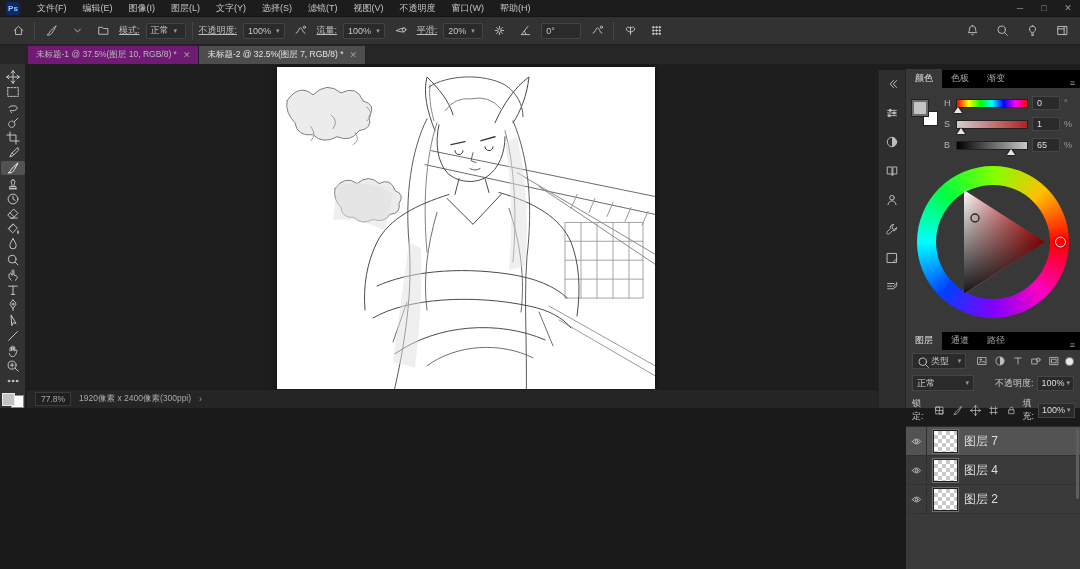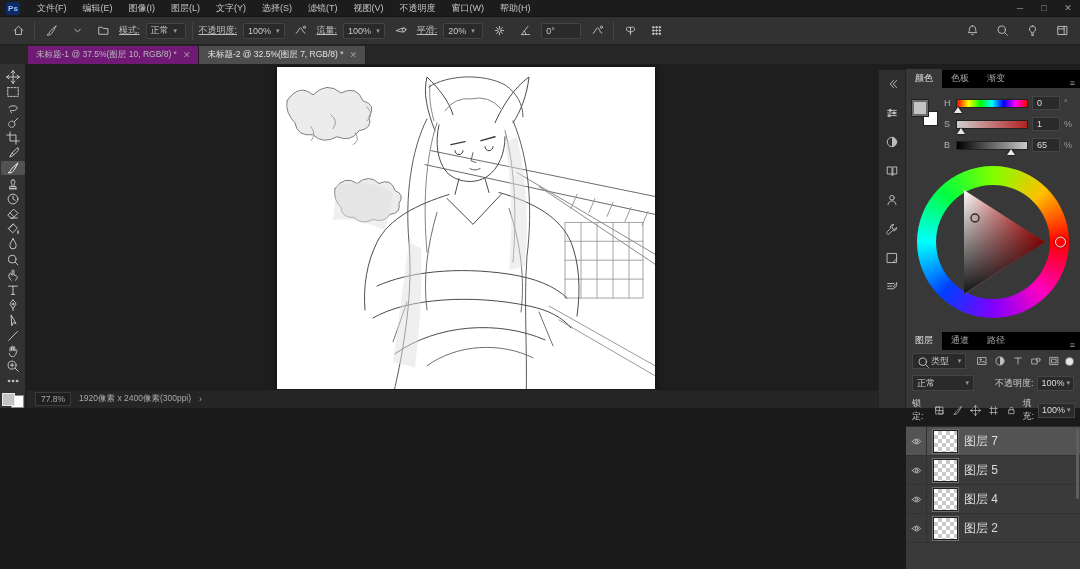--- a/index.html
+++ b/index.html
@@ -706,30 +706,20 @@
               <span class="layer-name">图层 7</span>
             </div>
             <div class="layer-row">
               <span class="eye-cell">
                 <svg viewBox="0 0 16 16" width="11" height="11" fill="none" stroke="currentColor" stroke-width="1.1" stroke-linecap="round" stroke-linejoin="round">
                   <path d="M2 8c3.4-4.6 8.6-4.6 12 0-3.4 4.6-8.6 4.6-12 0Z"></path>
                   <circle cx="8" cy="8" r="2"></circle>
                 </svg>
               </span>
               <span class="thumb"></span>
-              <span class="layer-name">图层 5</span>
-            </div>
-            <div class="layer-row">
-              <span class="eye-cell">
-                <svg viewBox="0 0 16 16" width="11" height="11" fill="none" stroke="currentColor" stroke-width="1.1" stroke-linecap="round" stroke-linejoin="round">
-                  <path d="M2 8c3.4-4.6 8.6-4.6 12 0-3.4 4.6-8.6 4.6-12 0Z"></path>
-                  <circle cx="8" cy="8" r="2"></circle>
-                </svg>
-              </span>
-              <span class="thumb"></span>
               <span class="layer-name">图层 4</span>
             </div>
             <div class="layer-row">
               <span class="eye-cell">
                 <svg viewBox="0 0 16 16" width="11" height="11" fill="none" stroke="currentColor" stroke-width="1.1" stroke-linecap="round" stroke-linejoin="round">
                   <path d="M2 8c3.4-4.6 8.6-4.6 12 0-3.4 4.6-8.6 4.6-12 0Z"></path>
                   <circle cx="8" cy="8" r="2"></circle>
                 </svg>
               </span>
               <span class="thumb"></span>

